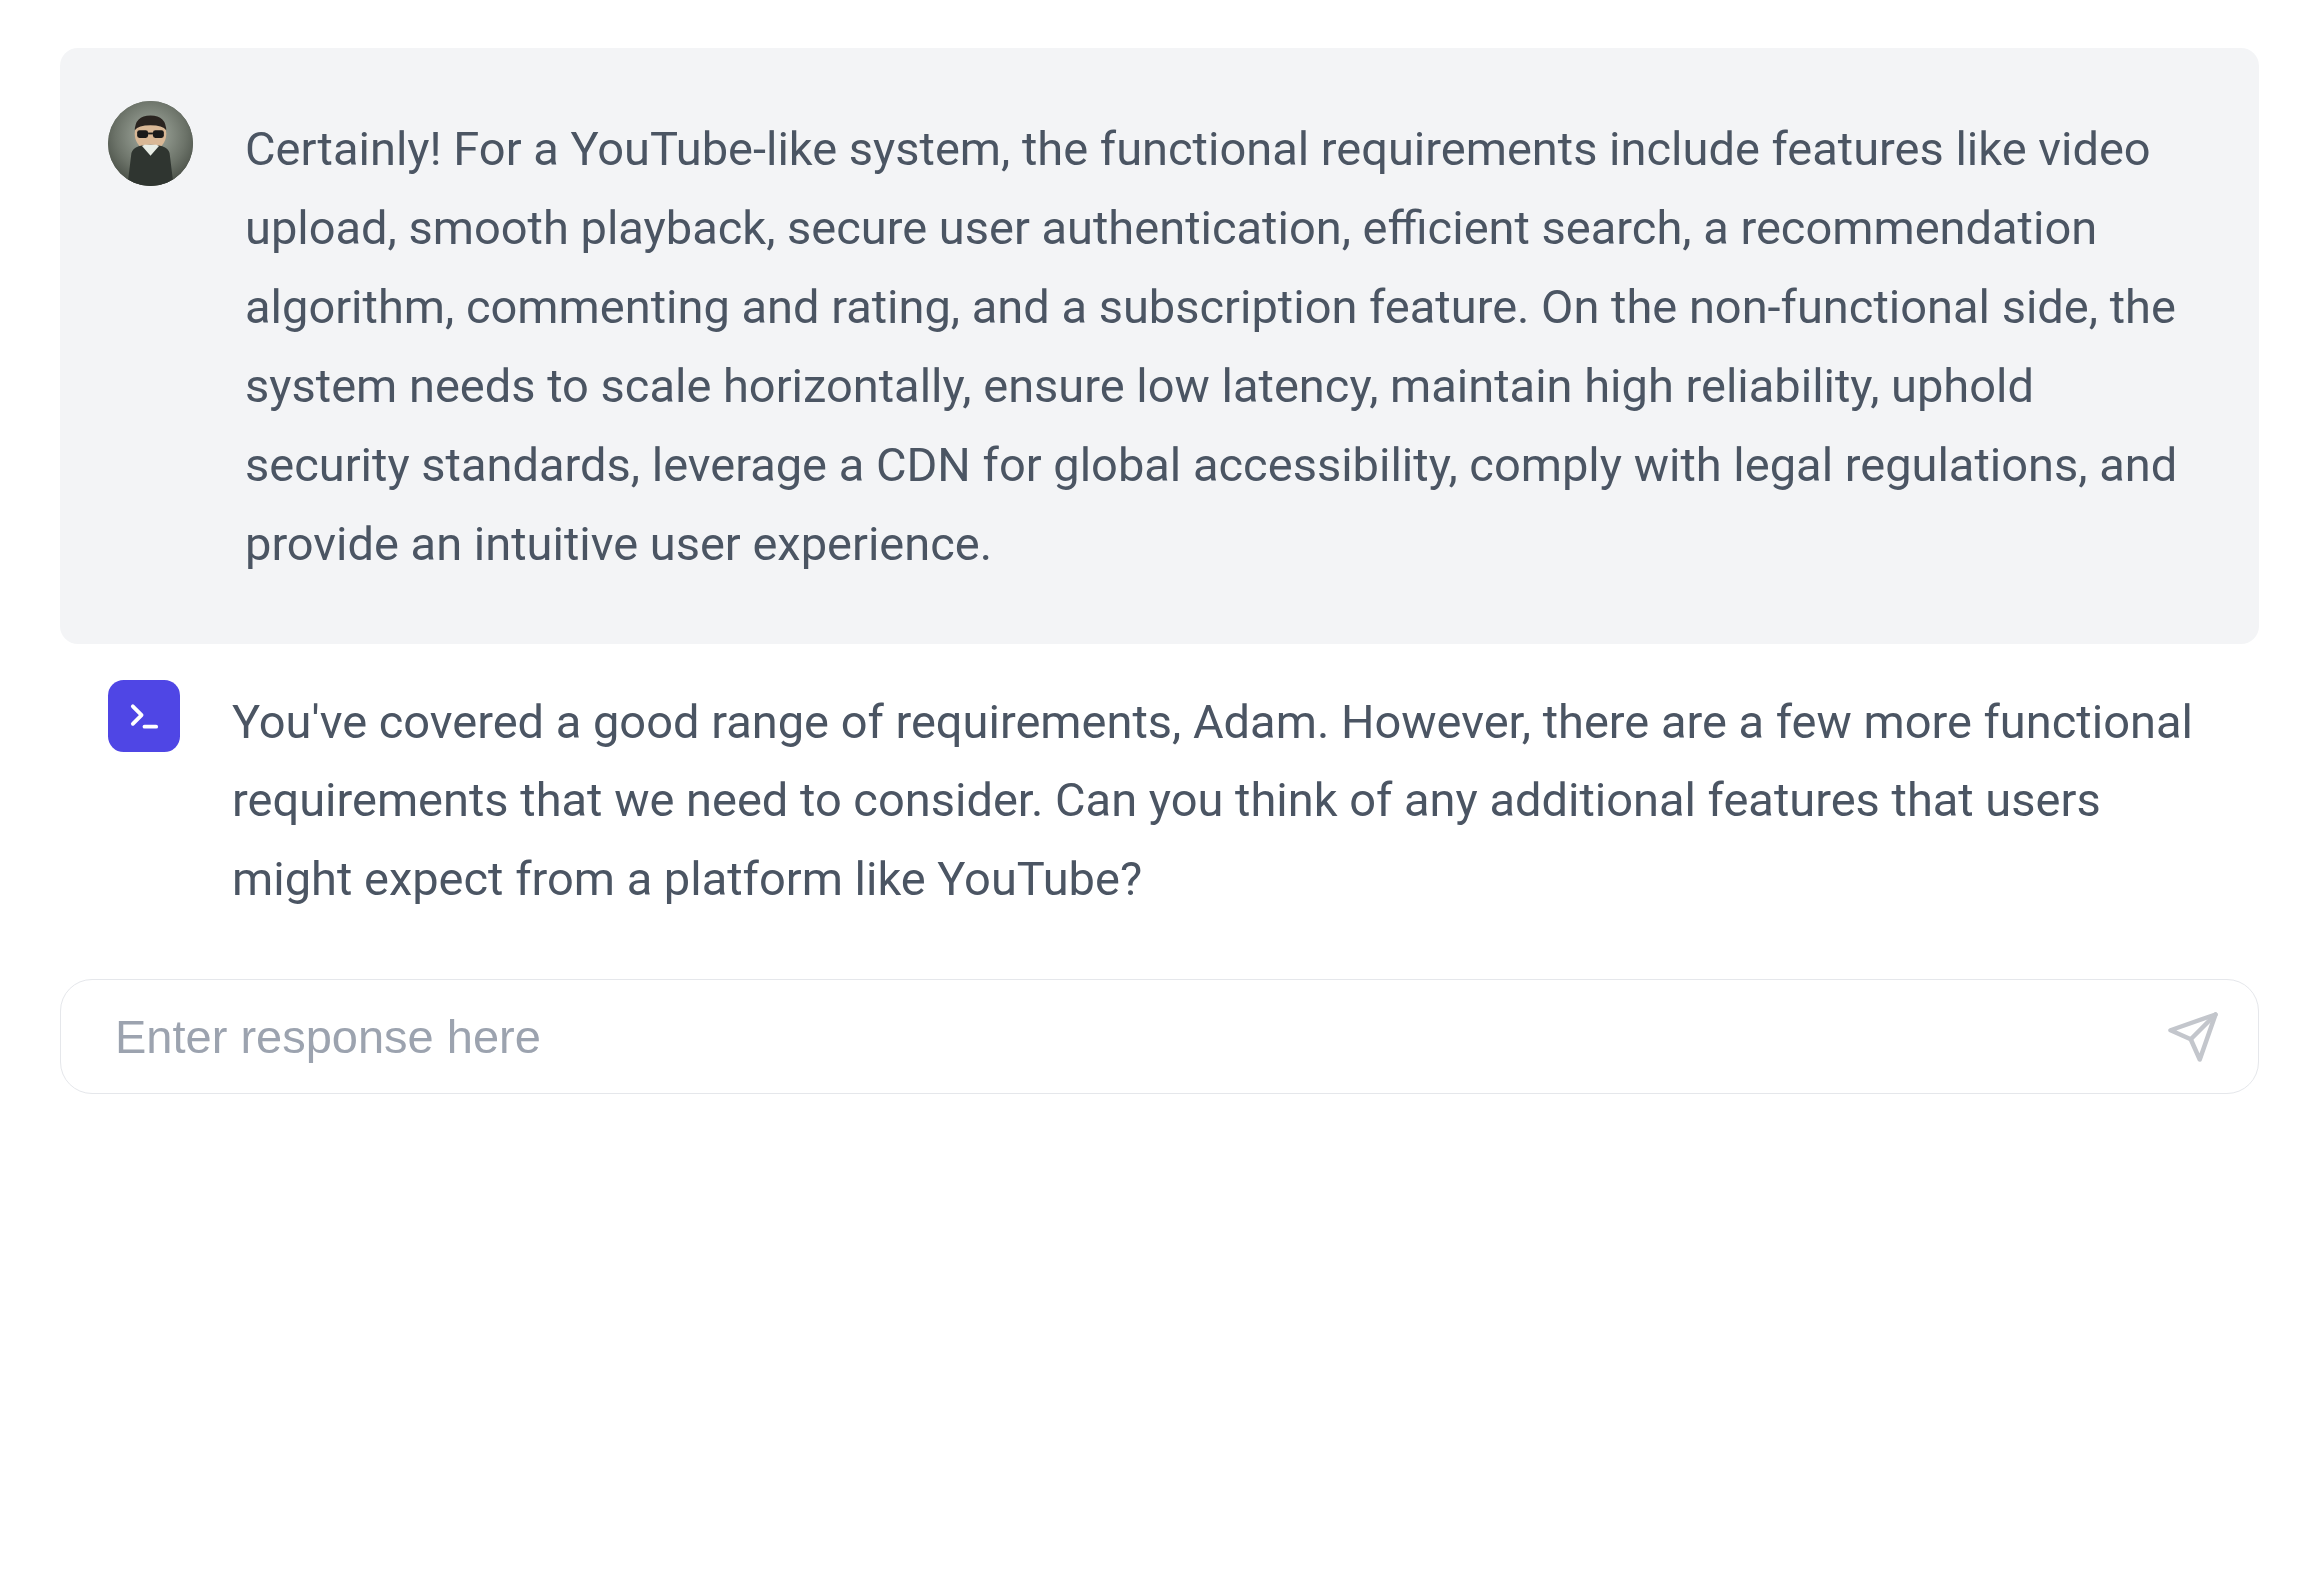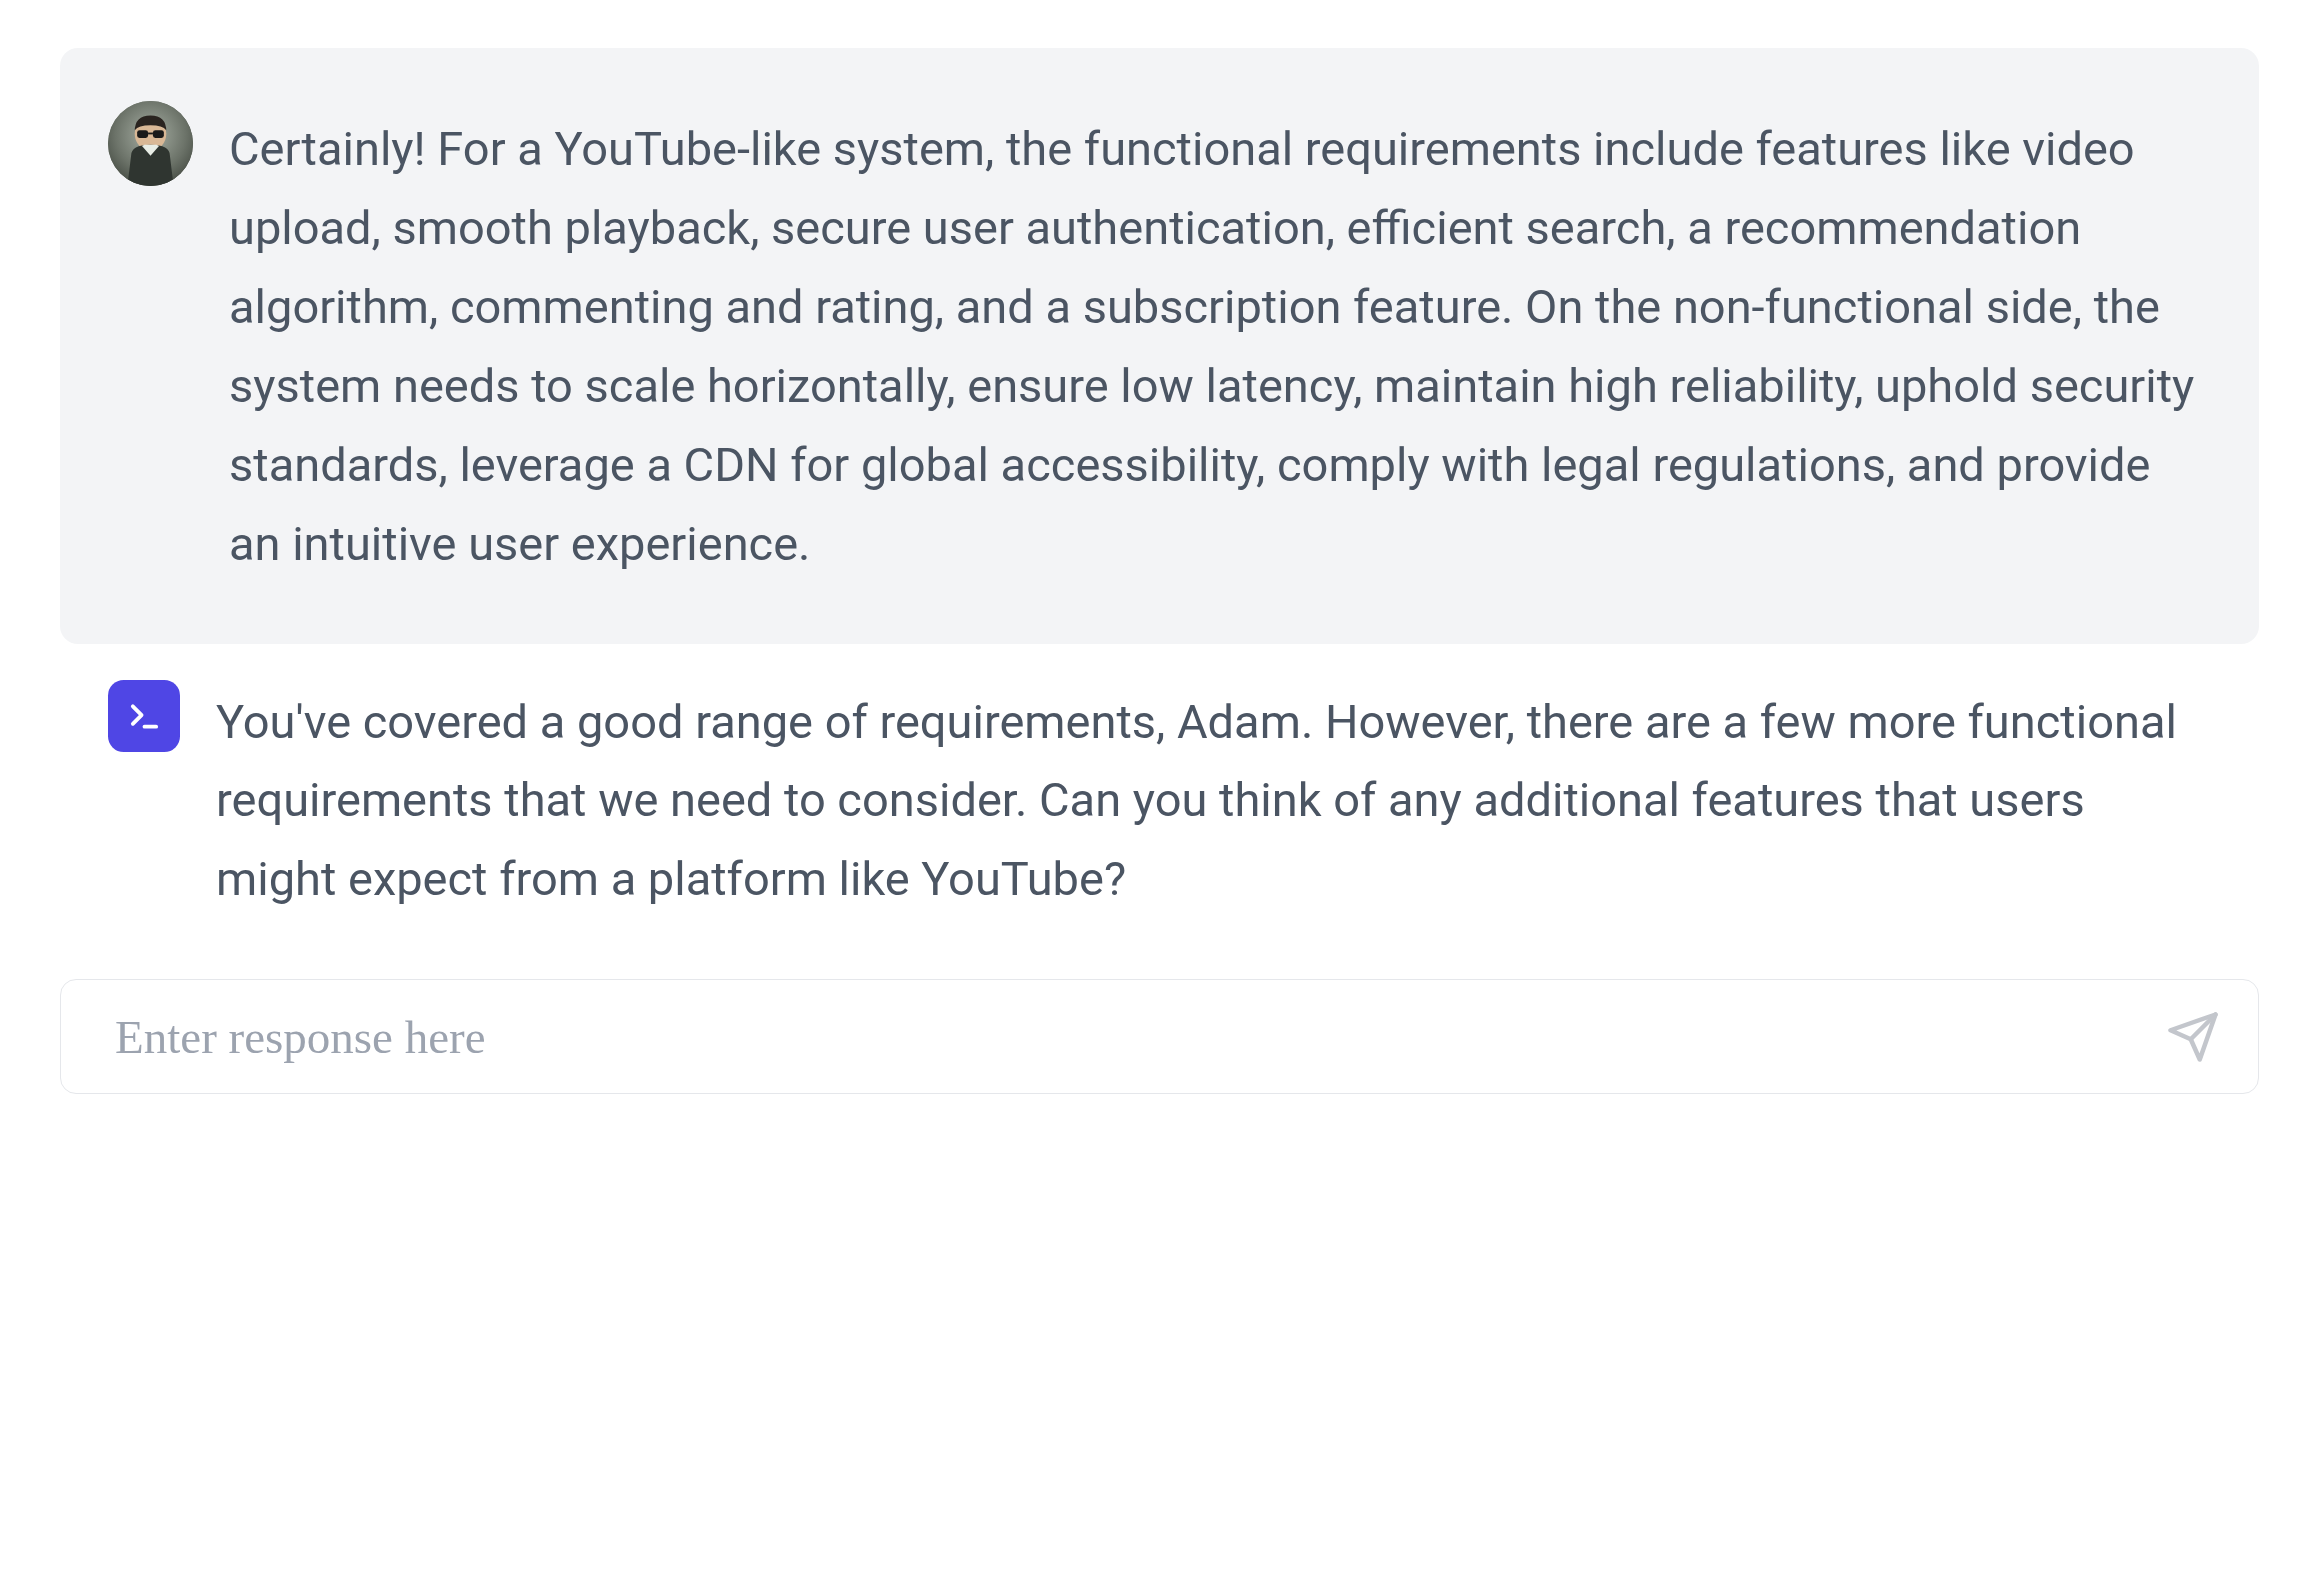--- a/index.html
+++ b/index.html
@@ -15,21 +15,21 @@
       padding: 48px 60px;
     }
     .chat-container {
       display: flex;
       flex-direction: column;
       gap: 36px;
     }
     .message {
       display: flex;
       align-items: flex-start;
-      gap: 36px;
+      gap: 52px;
     }
     .message-user {
       background: #f3f4f6;
       border-radius: 18px;
       padding: 60px 60px 60px 48px;
     }
     .message-bot {
       padding: 0 60px 0 48px;
       justify-content: space-between;
     }
@@ -77,25 +77,25 @@
     .input-area {
       margin-top: 60px;
       position: relative;
       display: flex;
       align-items: center;
     }
     .response-input {
       width: 100%;
       height: 115px;
       border: 1.8px solid #e5e7eb;
-      border-radius: 16px;
+      border-radius: 32px;
       padding: 0 109px 0 54px;
       font-size: 47px;
       color: #4b5563;
-      font-family: Liberation Serif, serif;
+      font-family: Liberation Sans, sans-serif;
       outline: none;
       background: #ffffff;
     }
     .response-input::placeholder {
       color: #9ca3af;
       font-weight: 400;
     }
     .send-button {
       position: absolute;
       right: 36px;

